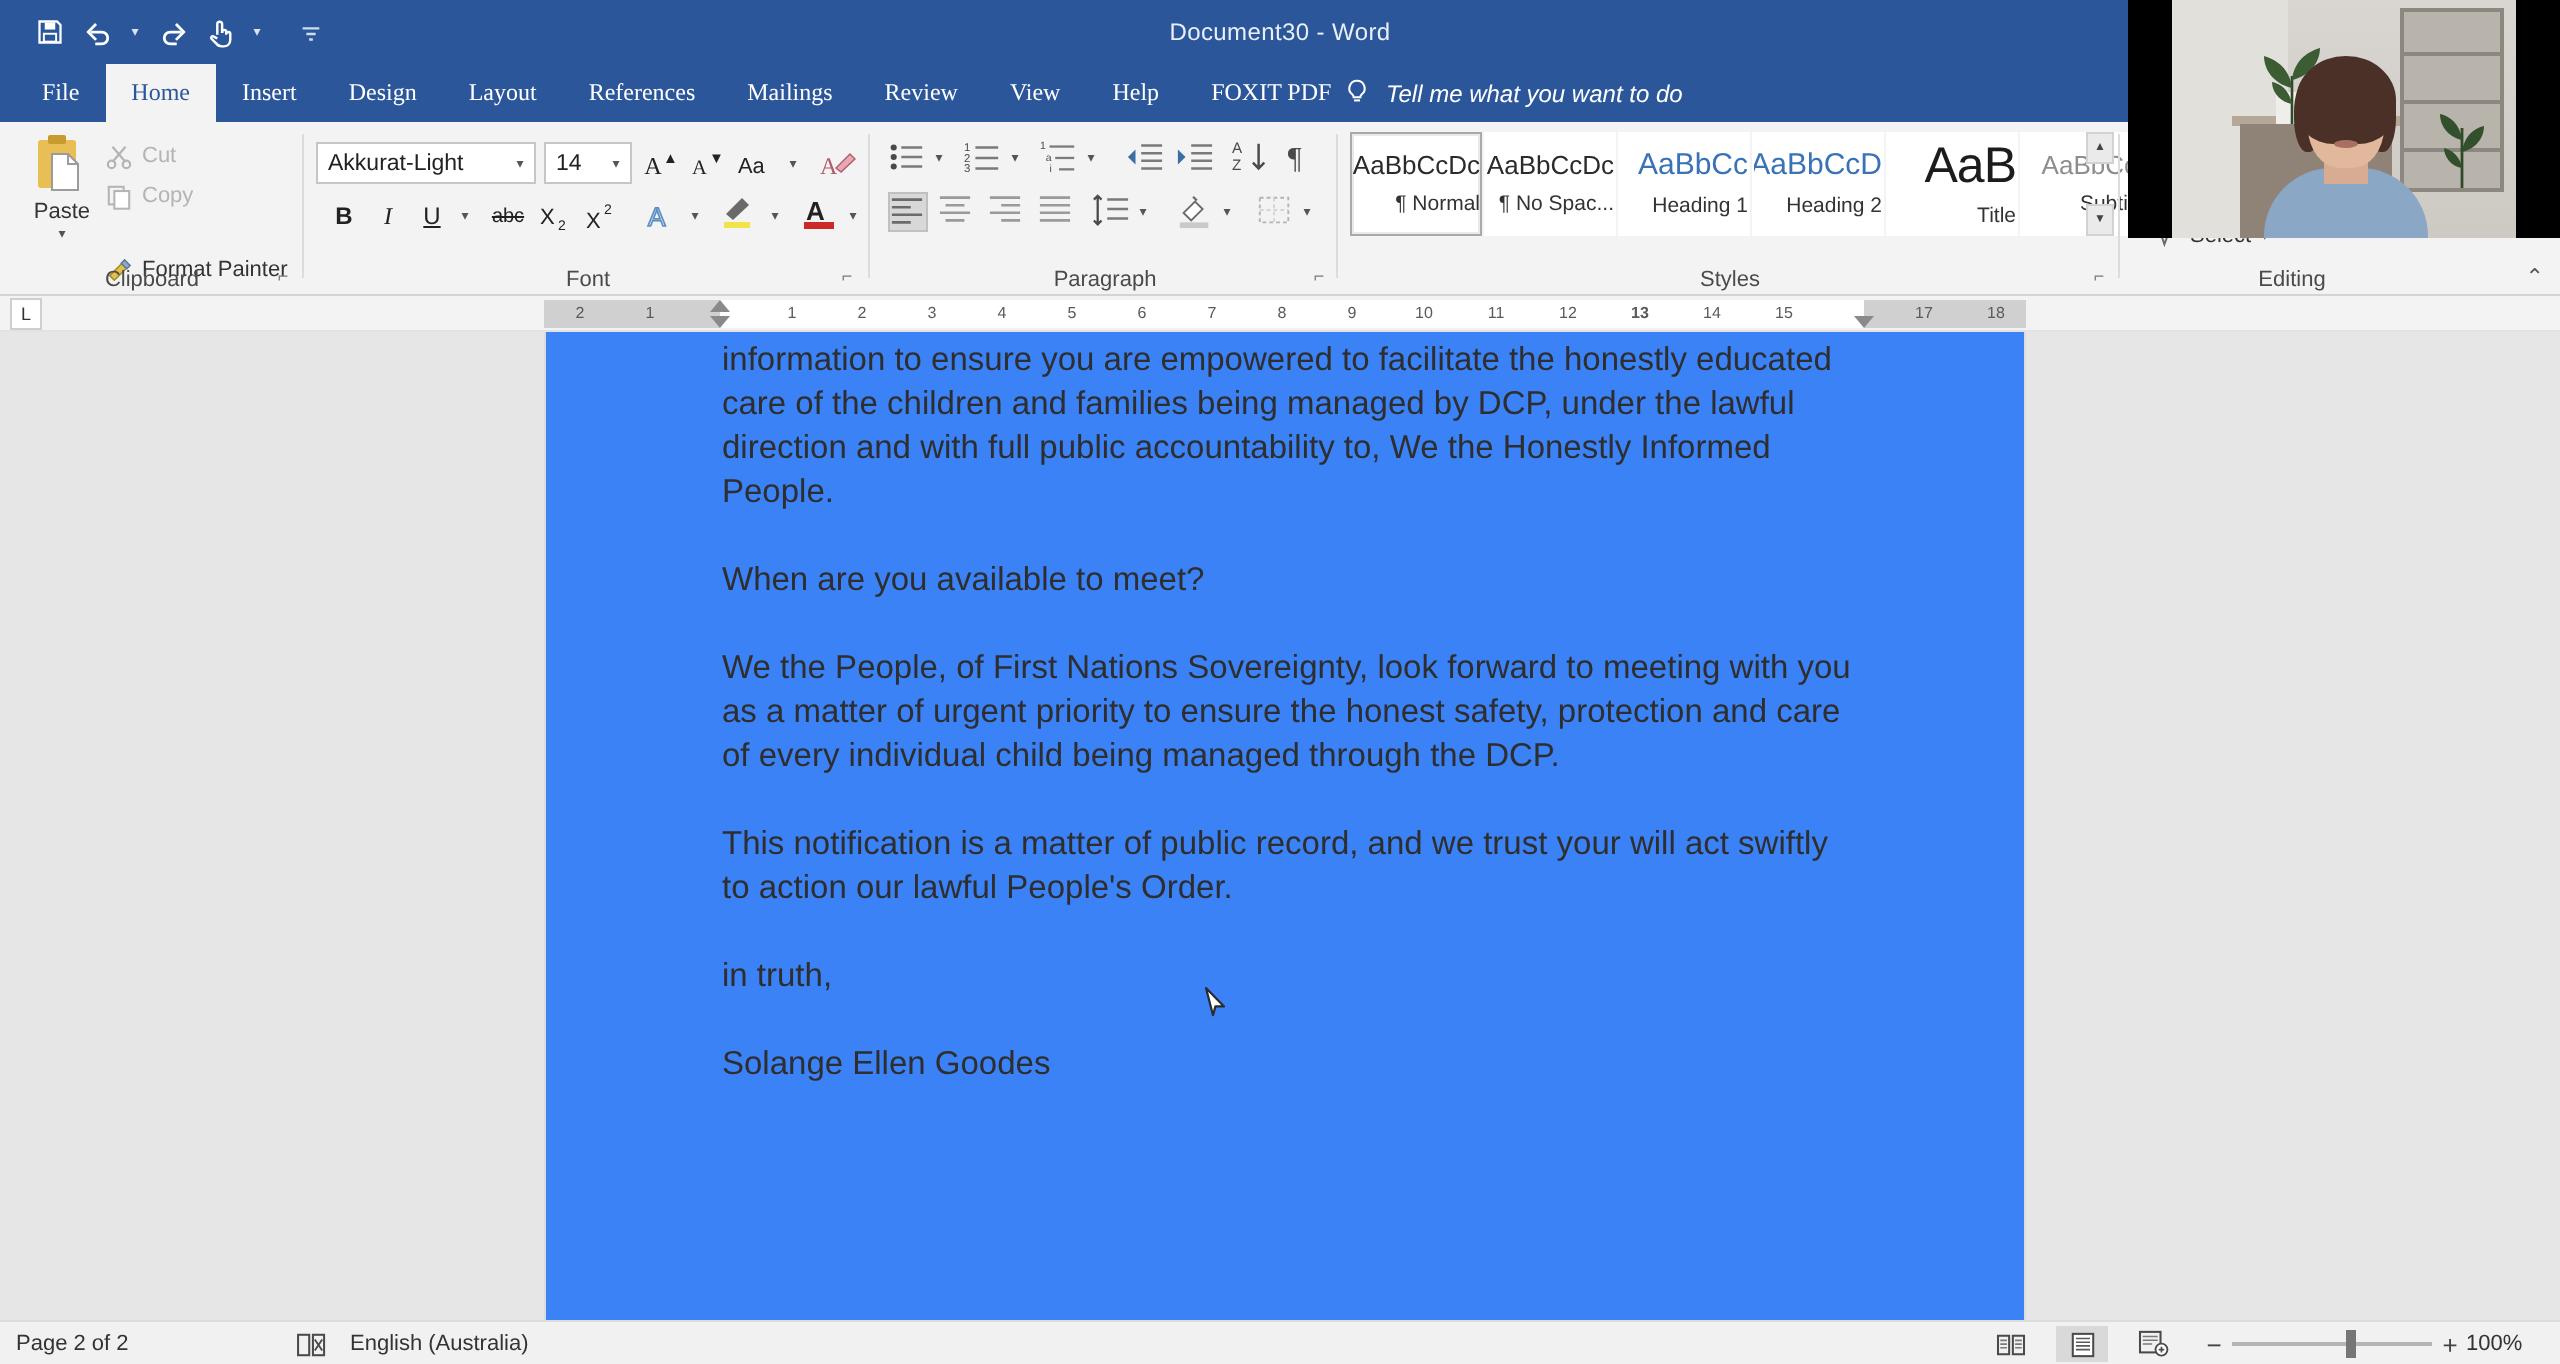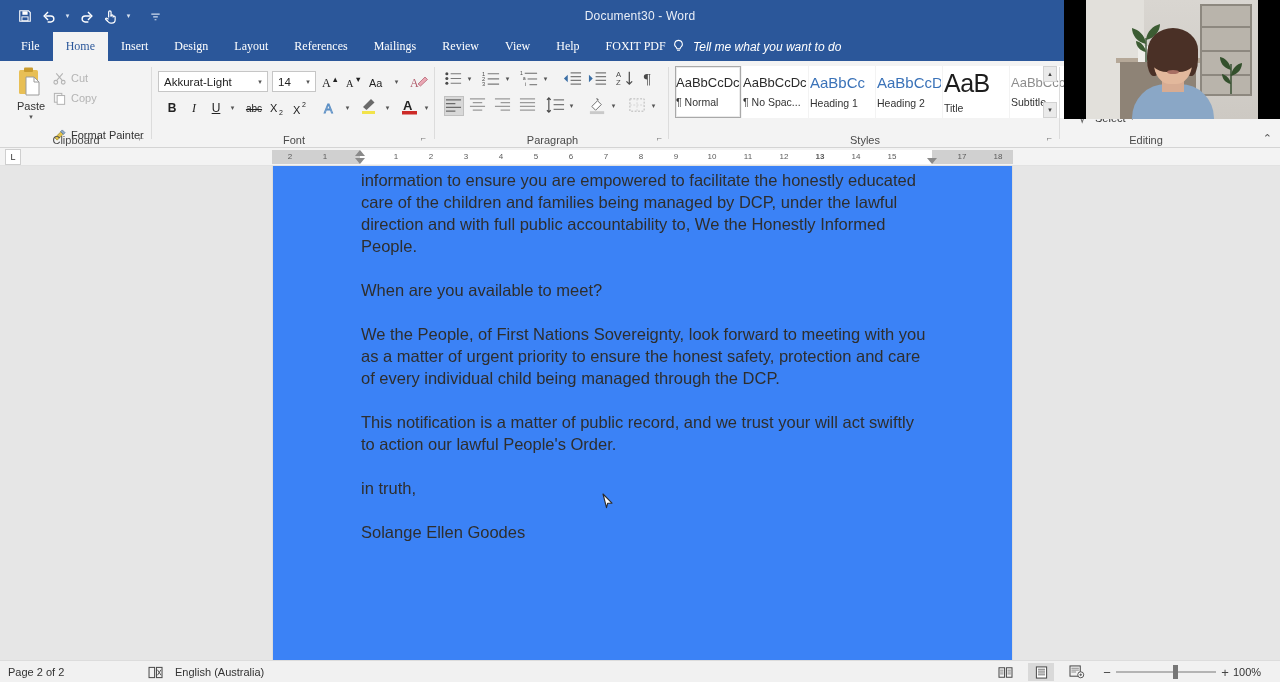--- a/index.html
+++ b/index.html
@@ -101,21 +101,21 @@
   
   #g-para { left: 436px; width: 233px; }
   .picon { position: absolute; width: 20px; height: 20px; }
   .picon.active { background: #d8d8d8; border: 1px solid #c0c0c0; }
 
   
   #g-styles { left: 670px; width: 390px; }
   .stylecard {
     position: absolute; top: 5px; width: 66px; height: 52px; background: #fff;
     border: 1px solid transparent; display: flex; flex-direction: column;
-    align-items: flex-start; justify-content: center; overflow: hidden;
+    align-items: flex-end; justify-content: center; overflow: hidden;
   }
   .stylecard.sel { border: 1px solid #a9a9a9; background: #fff; box-shadow: 0 0 0 1px #eaeaea inset; }
   .sc-sample { font-size: 13px; color: #2b2b2b; white-space: nowrap; line-height: 1.1; }
   .sc-name { font-size: 10.5px; color: #333; margin-top: 5px; white-space: nowrap; }
   .sc-blue .sc-sample { color: #3a72b8; font-size: 15px; }
   .sc-title .sc-sample { font-size: 25px; color: #1c1c1c; letter-spacing: -0.5px; }
   .sc-gray .sc-sample { color: #8d8d8d; }
   .stylescroll { position: absolute; right: 3px; top: 5px; width: 14px; height: 52px;
     display: flex; flex-direction: column; justify-content: space-between; }
   .ss-btn { width: 14px; height: 16px; background: #eaeaea; border: 1px solid #d2d2d2;

